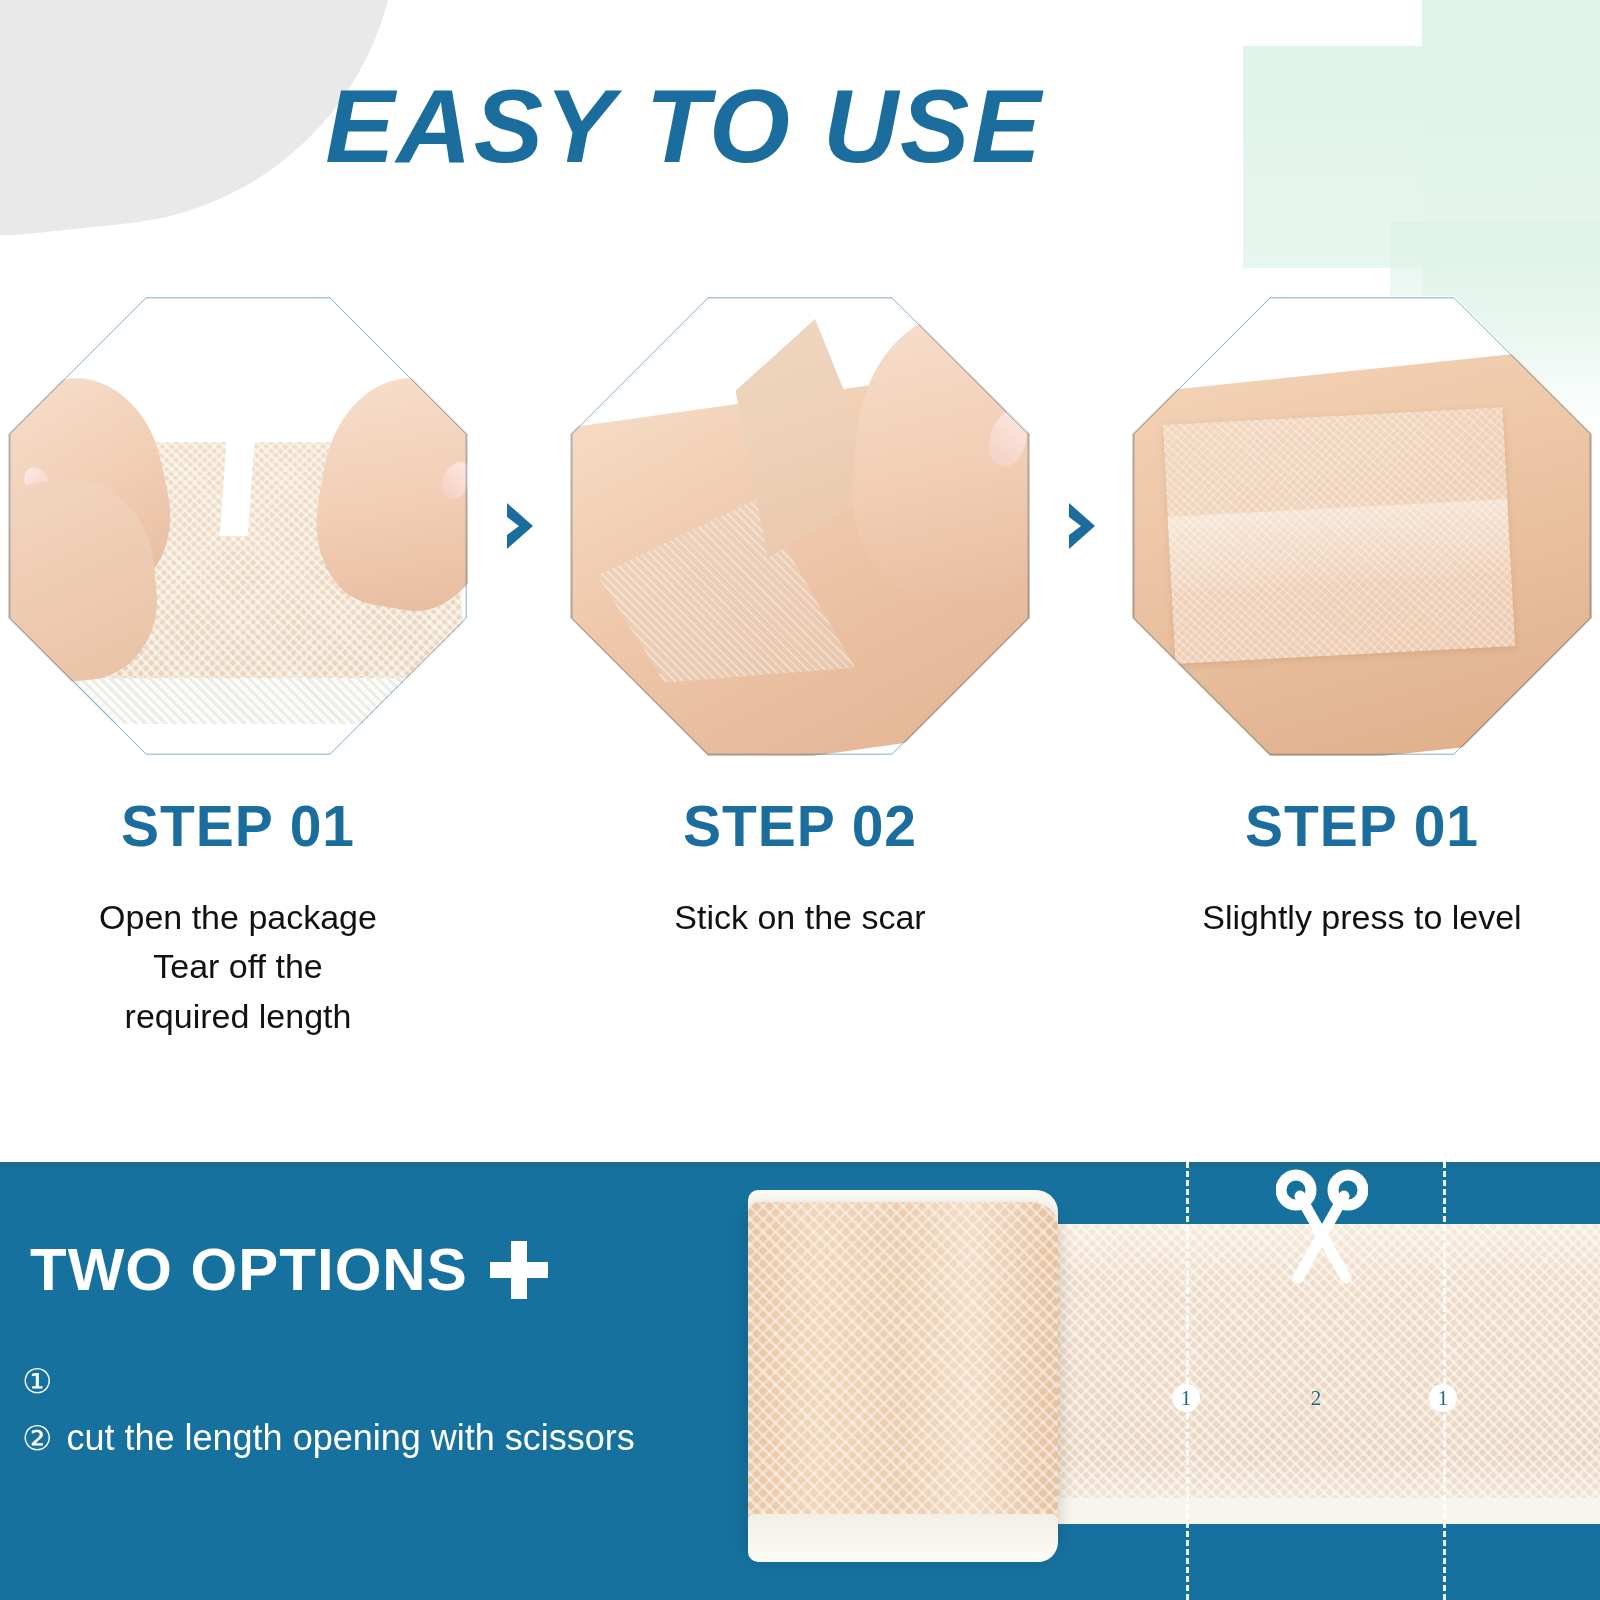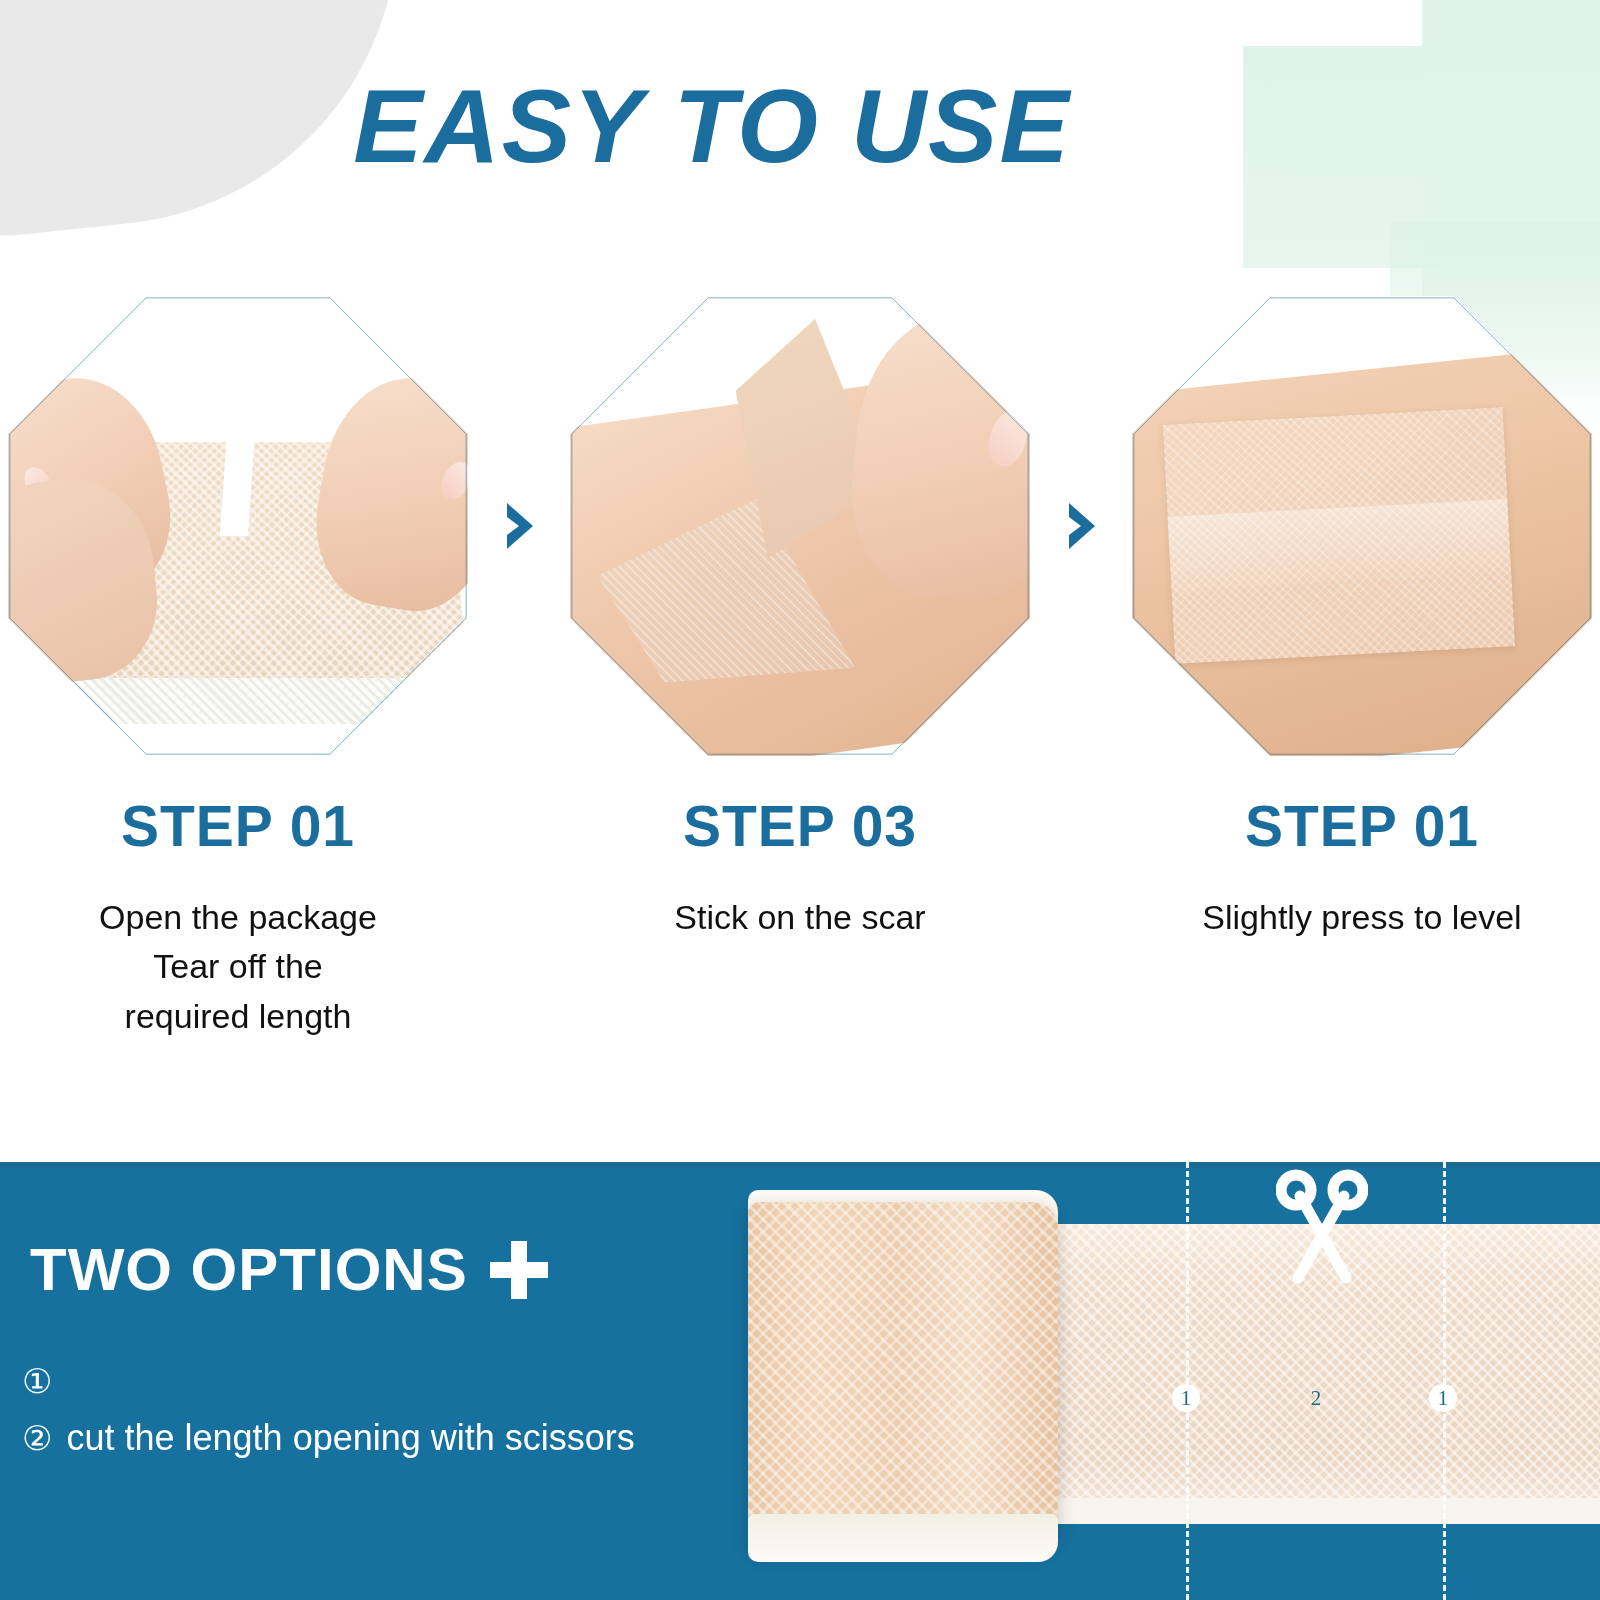--- a/index.html
+++ b/index.html
@@ -43,21 +43,20 @@
   .page-title{
     position:absolute; left:0; top:72px; width:1368px;
     text-align:center;
     font-size:104px;
     font-weight:bold;
     font-style:italic;
     letter-spacing:2px;
     color:#1b6d9e;
     z-index:3;
     line-height:1.05;
-    margin-left:28px;
   }
 
   
   .steps{
     position:absolute; left:0; top:296px; width:1600px; height:790px;
     display:flex; align-items:flex-start; justify-content:center;
     z-index:2;
     gap:13px;
   }
   .step{
@@ -340,21 +339,21 @@
         <div class="hand hand-r">
           <div class="nail-r"></div>
         </div>
       </div>
       <div class="octagon-border">
         <svg viewBox="0 0 100 100" preserveAspectRatio="none">
           <polygon points="30,0.4 70,0.4 99.6,30 99.6,70 70,99.6 30,99.6 0.4,70 0.4,30" fill="none" stroke="#1b6d9e" stroke-width="0.55" vector-effect="non-scaling-stroke"></polygon>
         </svg>
       </div>
     </div>
-    <div class="step-label">STEP 03</div>
+    <div class="step-label">STEP 02</div>
     <div class="step-desc">Stick on the scar</div>
   </div>
 
   <div class="arrow">
     <svg viewBox="0 0 40 54">
       <polygon points="8,4 34,27 8,50 8,36 20,27 8,18" fill="#1b6d9e"></polygon>
     </svg>
   </div>
 
   <div class="step">

